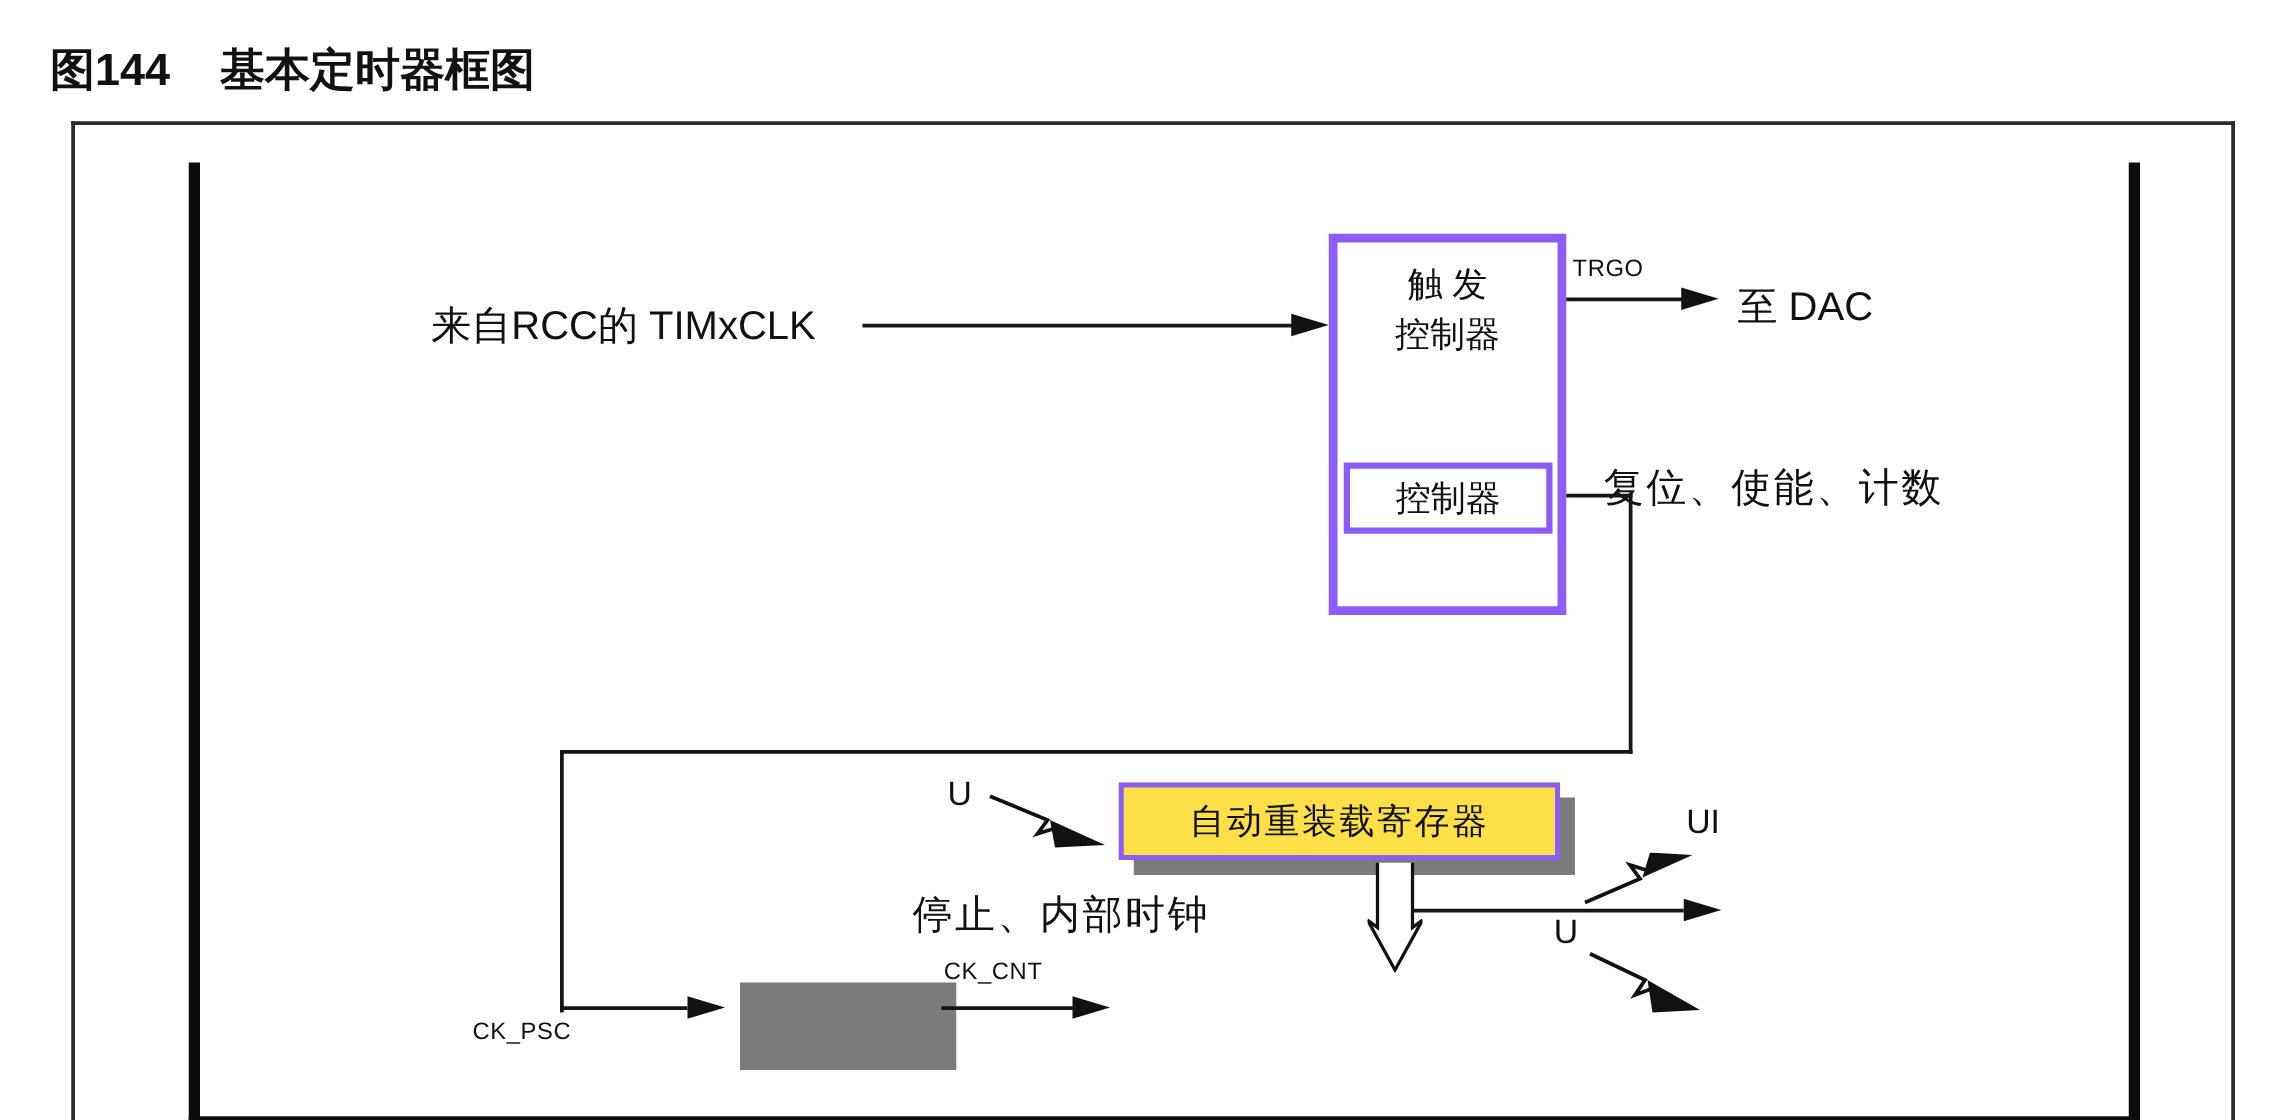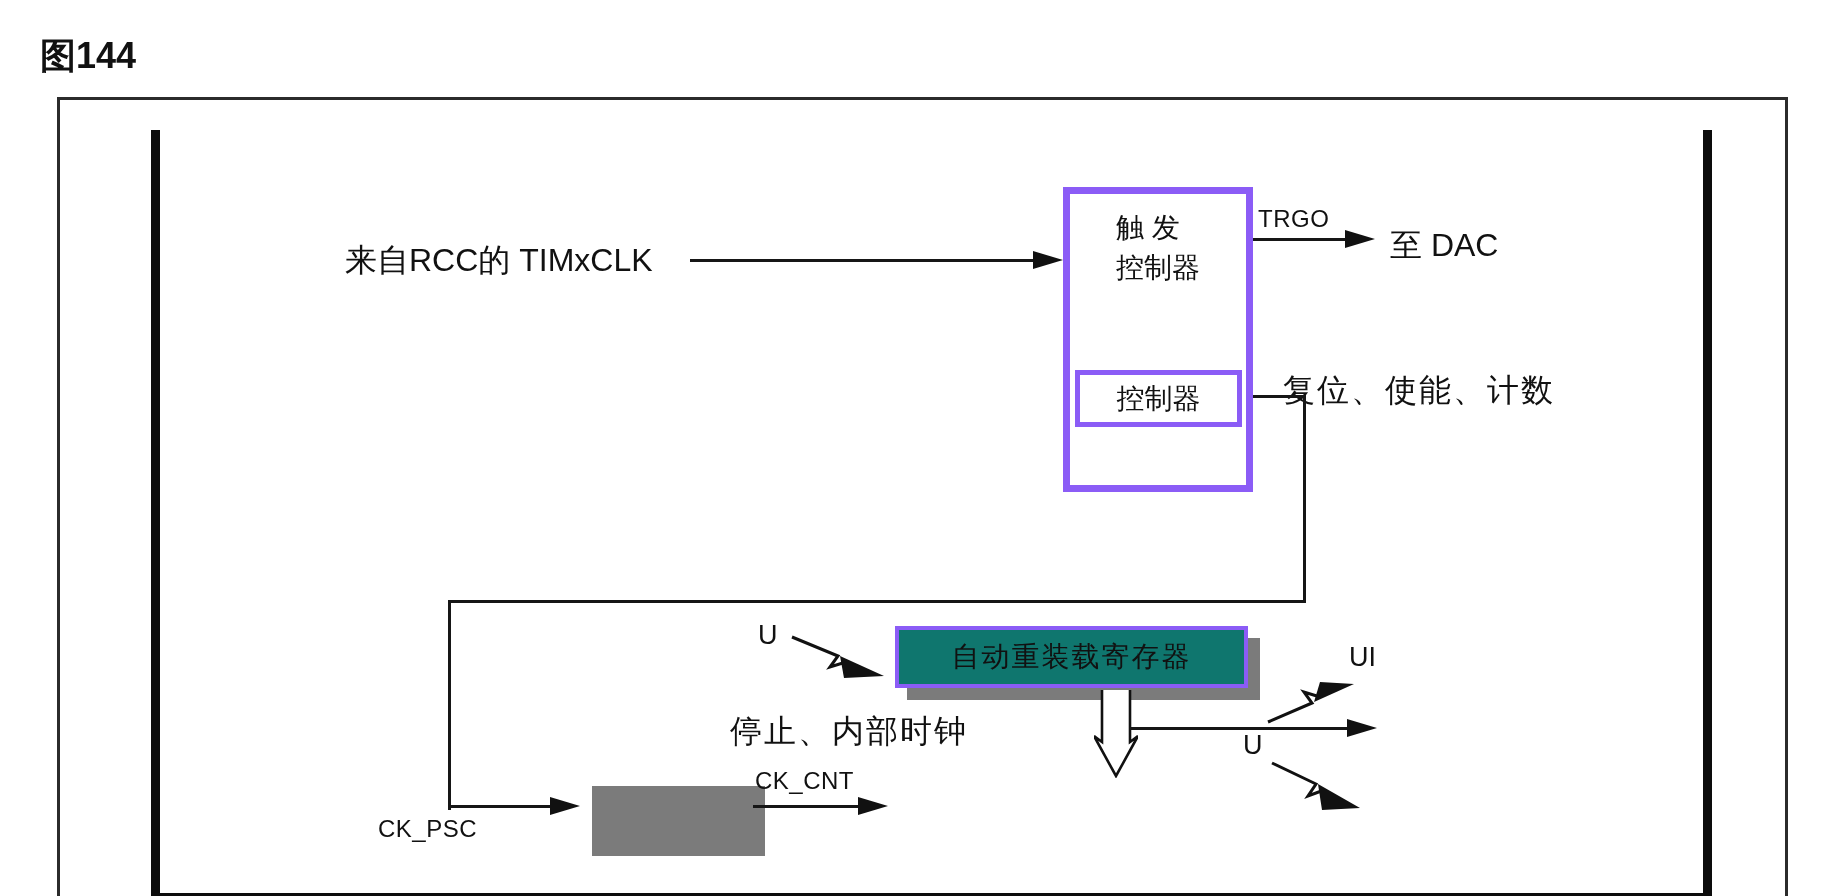--- a/index.html
+++ b/index.html
@@ -3,46 +3,47 @@
 <meta charset="utf-8">
 <style>
   html,body{margin:0;padding:0;background:#ffffff;}
   #stage{
     position:relative;width:1821px;height:896px;background:#ffffff;
     overflow:hidden;font-family:"Liberation Sans",sans-serif;color:#111;margin-top:24px;
   }
   .abs{position:absolute;}
   .txt{white-space:nowrap;color:#111;}
   .cn{font-size:32px;}
-  .lat{font-size:24px;letter-spacing:.5px;}
+  .lat{font-size:19px;letter-spacing:.5px;}
   
   .fig-title-row{left:40px;top:8px;display:flex;gap:40px;font-weight:bold;font-size:36px;}
   
   .outer-frame{left:57px;top:73px;width:1731px;height:840px;
     border:3px solid #2b2b2b;border-bottom:none;box-sizing:border-box;background:transparent;}
   
   .rail{background:#0c0c0c;}
   
   .hline{height:3px;background:#161616;}
   .vline{width:3px;background:#161616;}
   
   .ah-right{width:0;height:0;border-top:9px solid transparent;border-bottom:9px solid transparent;border-left:30px solid #111;}
   
   .block{box-sizing:border-box;background:#ffffff;border:4px solid #8b5cf6;
-    display:flex;align-items:center;justify-content:center;text-align:left;}
+    display:flex;align-items:center;justify-content:center;text-align:center;}
   .shadow{background:#7b7b7b;}
-  .fill{background:#0f766e;}
+  .fill{background:#fde047;}
 </style>
 </head>
 <body>
 
 <div id="stage">
 
   <div class="abs fig-title-row">
     <span class="txt">图144</span>
+    <span class="txt">基本定时器框图</span>
   </div>
 
   <div class="abs outer-frame"></div>
 
   <div class="abs rail" style="left:151px;top:106px;width:9px;height:772px;"></div>
   <div class="abs rail" style="left:1703px;top:106px;width:9px;height:772px;"></div>
   <div class="abs rail" style="left:151px;top:869px;width:1561px;height:9px;"></div>
 
   <div class="abs txt cn" style="left:345px;top:215px;">来自RCC的 TIMxCLK</div>
   <div class="abs hline" style="left:690px;top:235px;width:345px;"></div>

